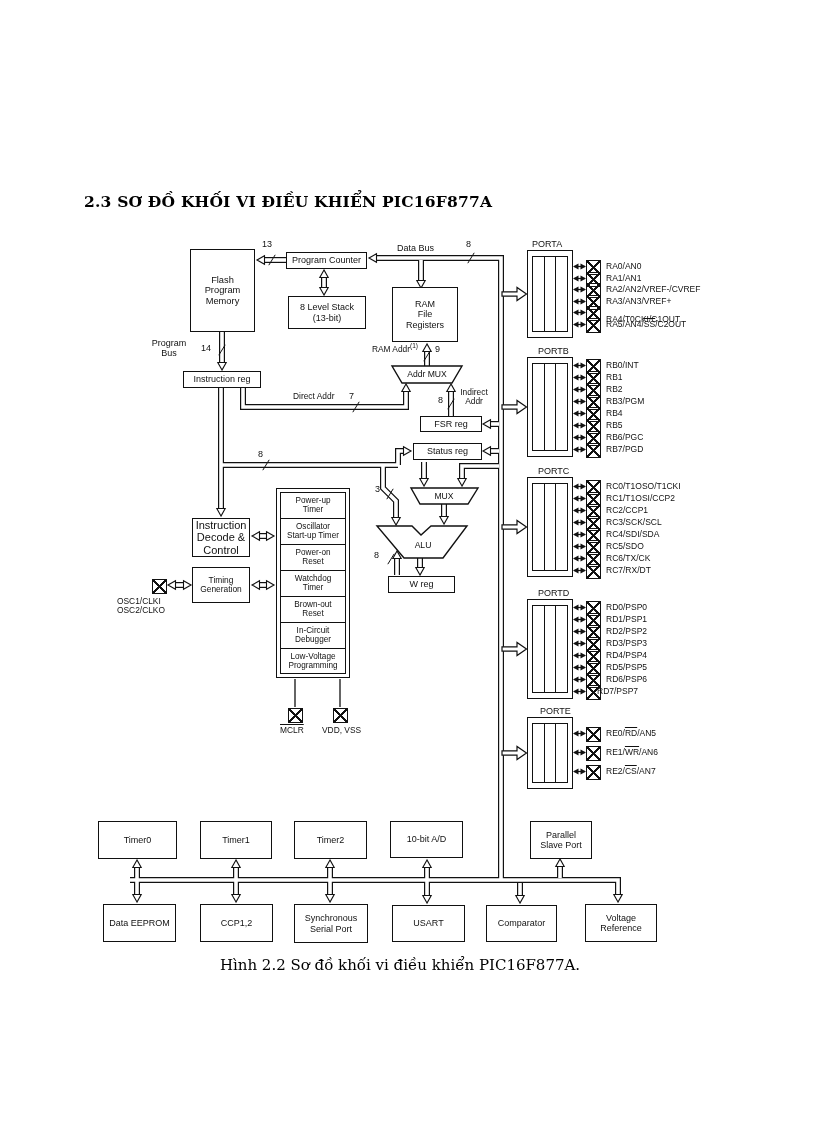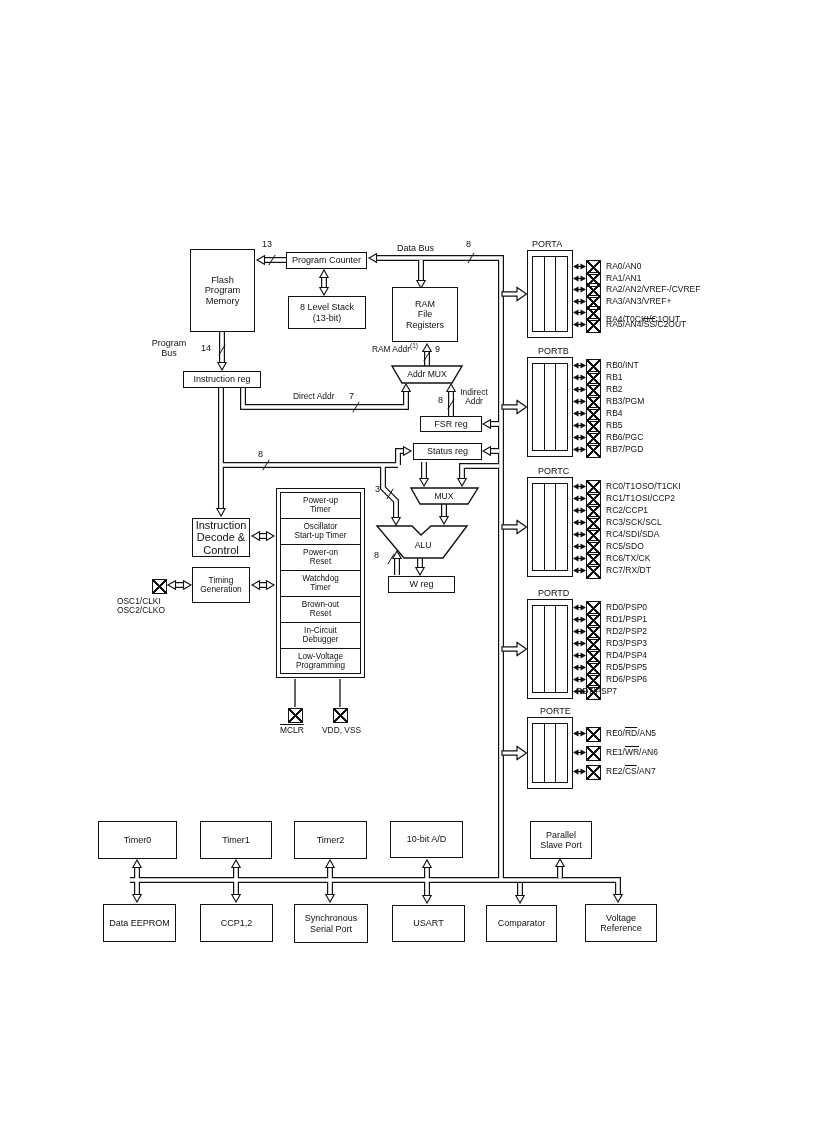--- a/index.html
+++ b/index.html
@@ -244,20 +244,22 @@
       <polygon points="573,733.5 578.5,730.4 578.5,736.6" fill="#111"></polygon>
       <polygon points="586,733.5 580.5,730.4 580.5,736.6" fill="#111"></polygon>
       <path d="M574,752.5 L585,752.5" stroke="#111" stroke-width="1.2" fill="none"></path>
       <polygon points="573,752.5 578.5,749.4 578.5,755.6" fill="#111"></polygon>
       <polygon points="586,752.5 580.5,749.4 580.5,755.6" fill="#111"></polygon>
       <path d="M574,771.5 L585,771.5" stroke="#111" stroke-width="1.2" fill="none"></path>
       <polygon points="573,771.5 578.5,768.4 578.5,774.6" fill="#111"></polygon>
       <polygon points="586,771.5 580.5,768.4 580.5,774.6" fill="#111"></polygon>
     </svg>
 
+  <div class="hd" style="left:84px;top:192px;">2.3 SƠ ĐỒ KHỐI VI ĐIỀU KHIỂN PIC16F877A</div>
+  <div class="cap" style="left:88px;top:956px;width:624px;">Hình 2.2 Sơ đồ khối vi điều khiển PIC16F877A.</div>
 
   <div class="bx" style="left:190px;top:249px;width:65px;height:83px;font-size:9.3px;">Flash
 Program
 Memory</div>
   <div class="bx" style="left:286px;top:252px;width:81px;height:17px;">Program Counter</div>
   <div class="bx" style="left:288px;top:296px;width:78px;height:33px;">8 Level Stack
 (13-bit)</div>
   <div class="bx" style="left:392px;top:287px;width:66px;height:55px;">RAM
 File
 Registers</div>
@@ -268,21 +270,21 @@
   <div class="bx" style="left:192px;top:518px;width:58px;height:39px;font-size:11px;">Instruction
 Decode &amp;
 Control</div>
   <div class="bx" style="left:192px;top:567px;width:58px;height:36px;font-size:8.4px;">Timing
 Generation</div>
 
   <div class="tz" style="left:397px;top:369px;width:60px;">Addr MUX</div>
   <div class="tz" style="left:414px;top:491px;width:60px;">MUX</div>
   <div class="tz" style="left:403px;top:540px;width:40px;">ALU</div>
 
-  <div class="stack" style="left:276px;top:488px;width:89px;height:190px;">
+  <div class="stack" style="left:276px;top:488px;width:74px;height:190px;">
     <div class="sinner">
       <div class="scell">Power-up
 Timer</div>
       <div class="scell">Oscillator
 Start-up Timer</div>
       <div class="scell">Power-on
 Reset</div>
       <div class="scell">Watchdog
 Timer</div>
       <div class="scell">Brown-out
@@ -402,21 +404,21 @@
   <div class="xbox" style="left:586px;top:661px;"></div>
   <div class="xbox" style="left:586px;top:673px;"></div>
   <div class="xbox" style="left:586px;top:685px;"></div>
   <div class="pl" style="left:606px;top:603px;">RD0/PSP0</div>
   <div class="pl" style="left:606px;top:615px;">RD1/PSP1</div>
   <div class="pl" style="left:606px;top:627px;">RD2/PSP2</div>
   <div class="pl" style="left:606px;top:639px;">RD3/PSP3</div>
   <div class="pl" style="left:606px;top:651px;">RD4/PSP4</div>
   <div class="pl" style="left:606px;top:663px;">RD5/PSP5</div>
   <div class="pl" style="left:606px;top:675px;">RD6/PSP6</div>
-  <div class="pl" style="left:576px;top:687px;">RD7/PSP7</div>
+  <div class="pl" style="left:597px;top:687px;">RD7/PSP7</div>
 
   <div class="lb" style="left:540px;top:706px;">PORTE</div>
   <div class="pbox" style="left:527px;top:717px;width:46px;height:72px;">
     <div class="pinner">
       <div class="pdiv" style="left:32%;"></div>
       <div class="pdiv" style="left:64%;"></div>
     </div>
   </div>
   <div class="xbox" style="left:586px;top:727px;"></div>
   <div class="xbox" style="left:586px;top:746px;"></div>

